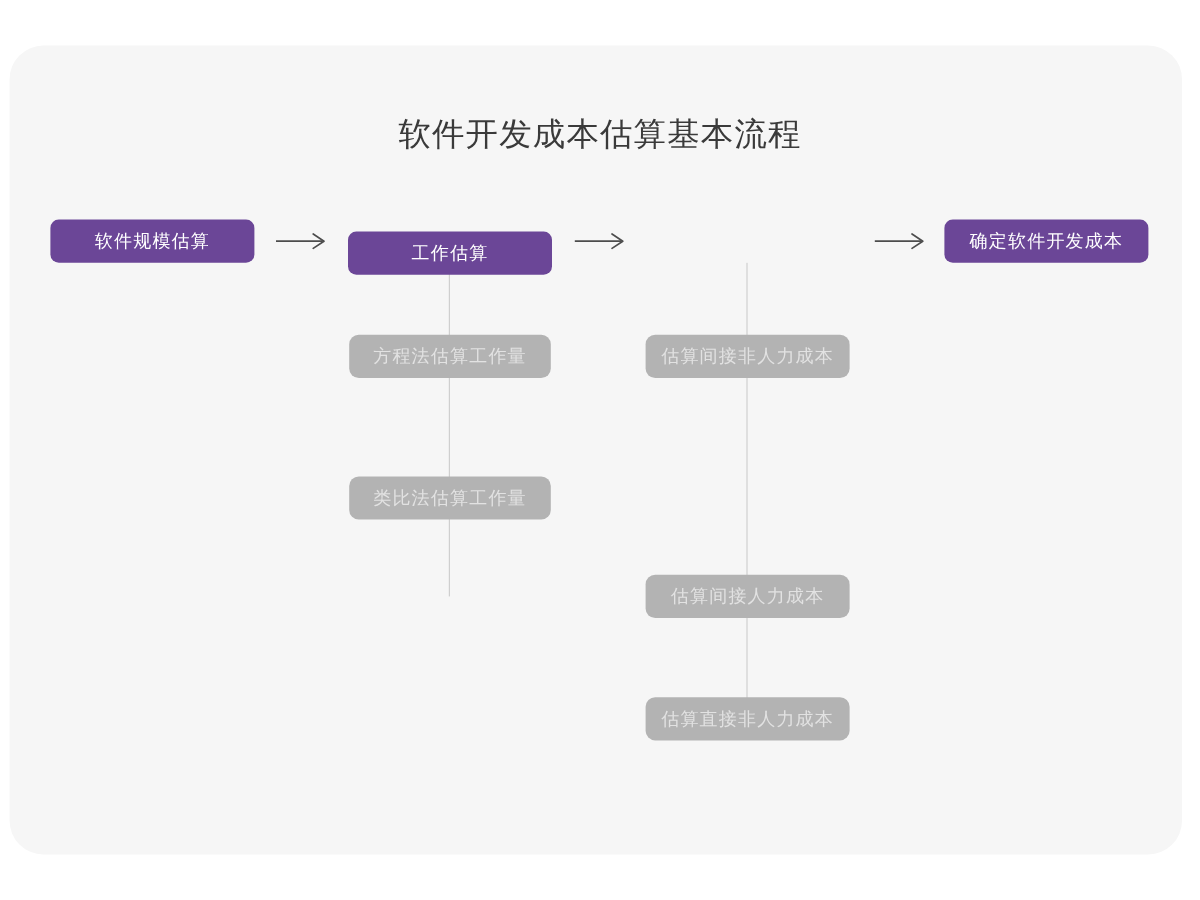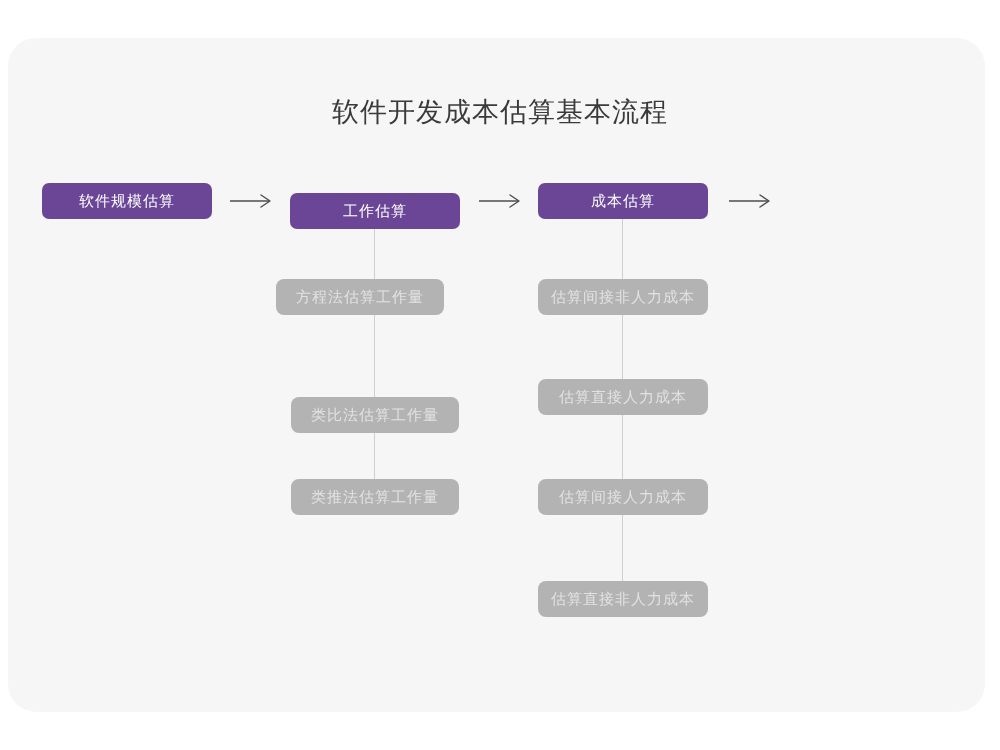--- a/index.html
+++ b/index.html
@@ -50,21 +50,21 @@
   .n2{left:290px;top:193px;width:170px;}
   .n3{left:538px;top:183px;width:170px;}
   .n4{left:787px;top:183px;width:170px;}
   .a1{left:229px;}
   .a2{left:478px;}
   .a3{left:728px;}
   
   .c1{left:374px;top:219px;height:278px;}
   .c2{left:622px;top:219px;height:381px;}
   
-  .m1{left:276px;top:279px;width:168px;}
+  .m1{left:291px;top:279px;width:168px;}
   .m2{left:291px;top:397px;width:168px;}
   .m3{left:291px;top:479px;width:168px;}
   
   .s1{left:538px;top:279px;width:170px;text-align:right;}
   .s2{left:538px;top:379px;width:170px;}
   .s3{left:538px;top:479px;width:170px;}
   .s4{left:538px;top:581px;width:170px;}
 </style>
 </head>
 <body>
@@ -88,45 +88,39 @@
 
   <div class="node primary n2">
     <span>工作估算</span>
   </div>
 
   <svg class="arrow a2" viewBox="0 0 44 16">
     <line x1="1" y1="8" x2="40" y2="8" stroke="currentColor" stroke-width="1.4"></line>
     <polyline points="32,2 41,8 32,14" fill="none" stroke="currentColor" stroke-width="1.4" stroke-linecap="round" stroke-linejoin="round"></polyline>
   </svg>
 
-  <div class="node primary n3">
-    <span>成本估算</span>
-  </div>
 
   <svg class="arrow a3" viewBox="0 0 44 16">
     <line x1="1" y1="8" x2="40" y2="8" stroke="currentColor" stroke-width="1.4"></line>
     <polyline points="32,2 41,8 32,14" fill="none" stroke="currentColor" stroke-width="1.4" stroke-linecap="round" stroke-linejoin="round"></polyline>
   </svg>
 
+  <div class="node primary n4">
+    <span>确定软件开发成本</span>
+  </div>
 
   <div class="node secondary m1">
     <span>方程法估算工作量</span>
   </div>
   <div class="node secondary m2">
     <span>类比法估算工作量</span>
   </div>
-  <div class="node secondary m3">
-    <span>类推法估算工作量</span>
-  </div>
 
   <div class="node secondary s1">
     <span>估算间接非人力成本</span>
-  </div>
-  <div class="node secondary s2">
-    <span>估算直接人力成本</span>
   </div>
   <div class="node secondary s4">
     <span>估算直接非人力成本</span>
   </div>
   <div class="node secondary s3">
     <span>估算间接人力成本</span>
   </div>
 </div>
 
 </body></html>

